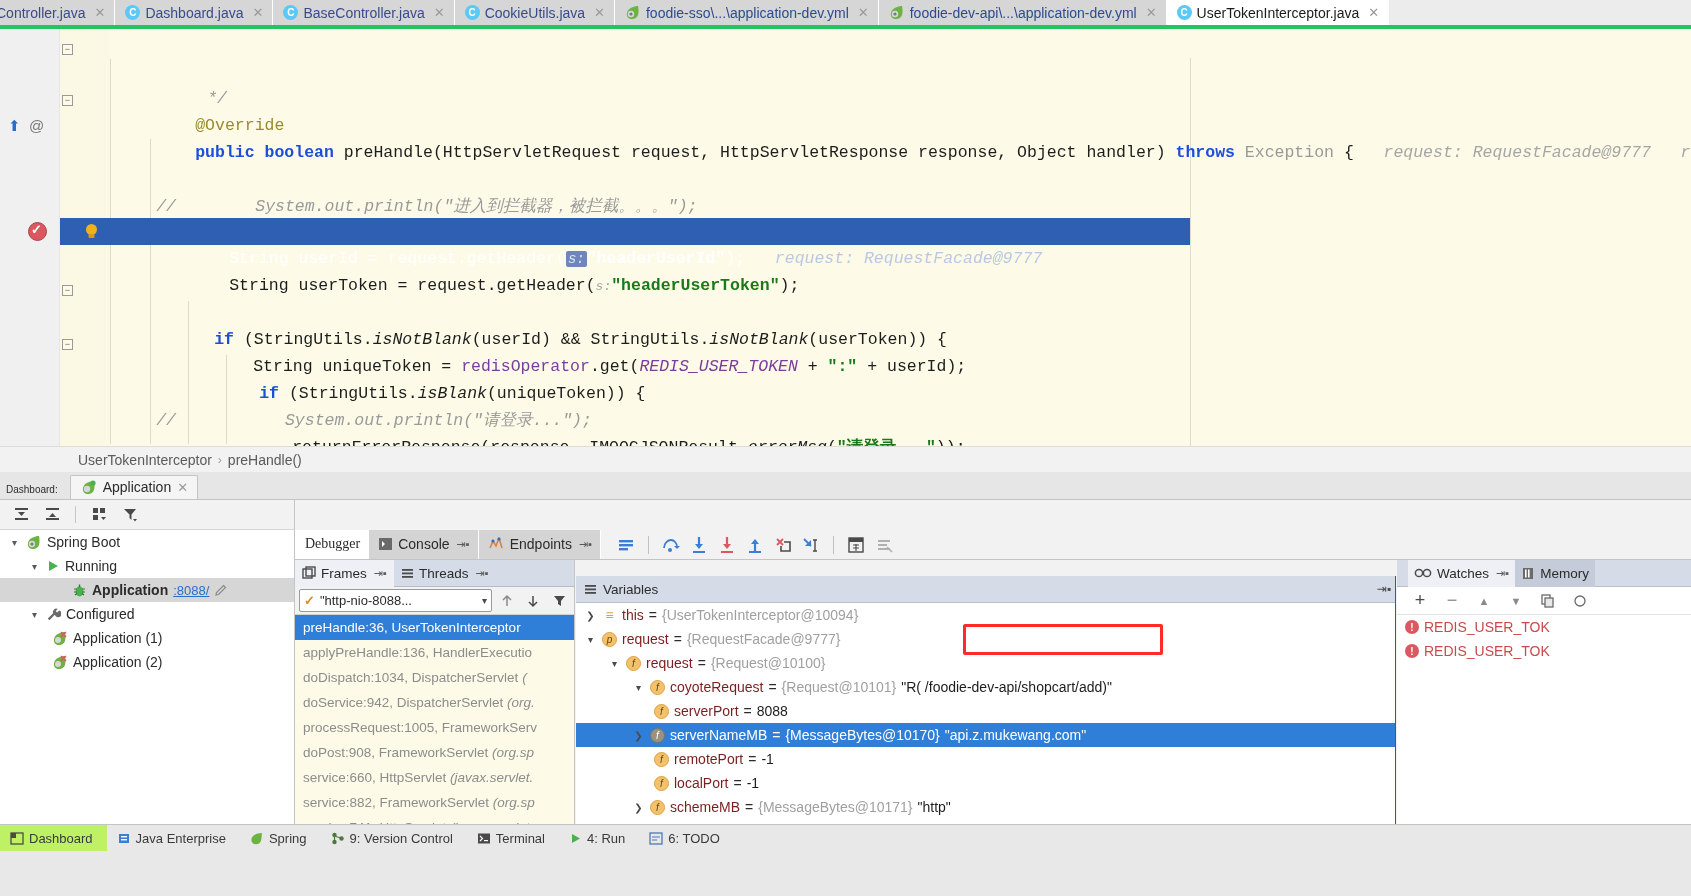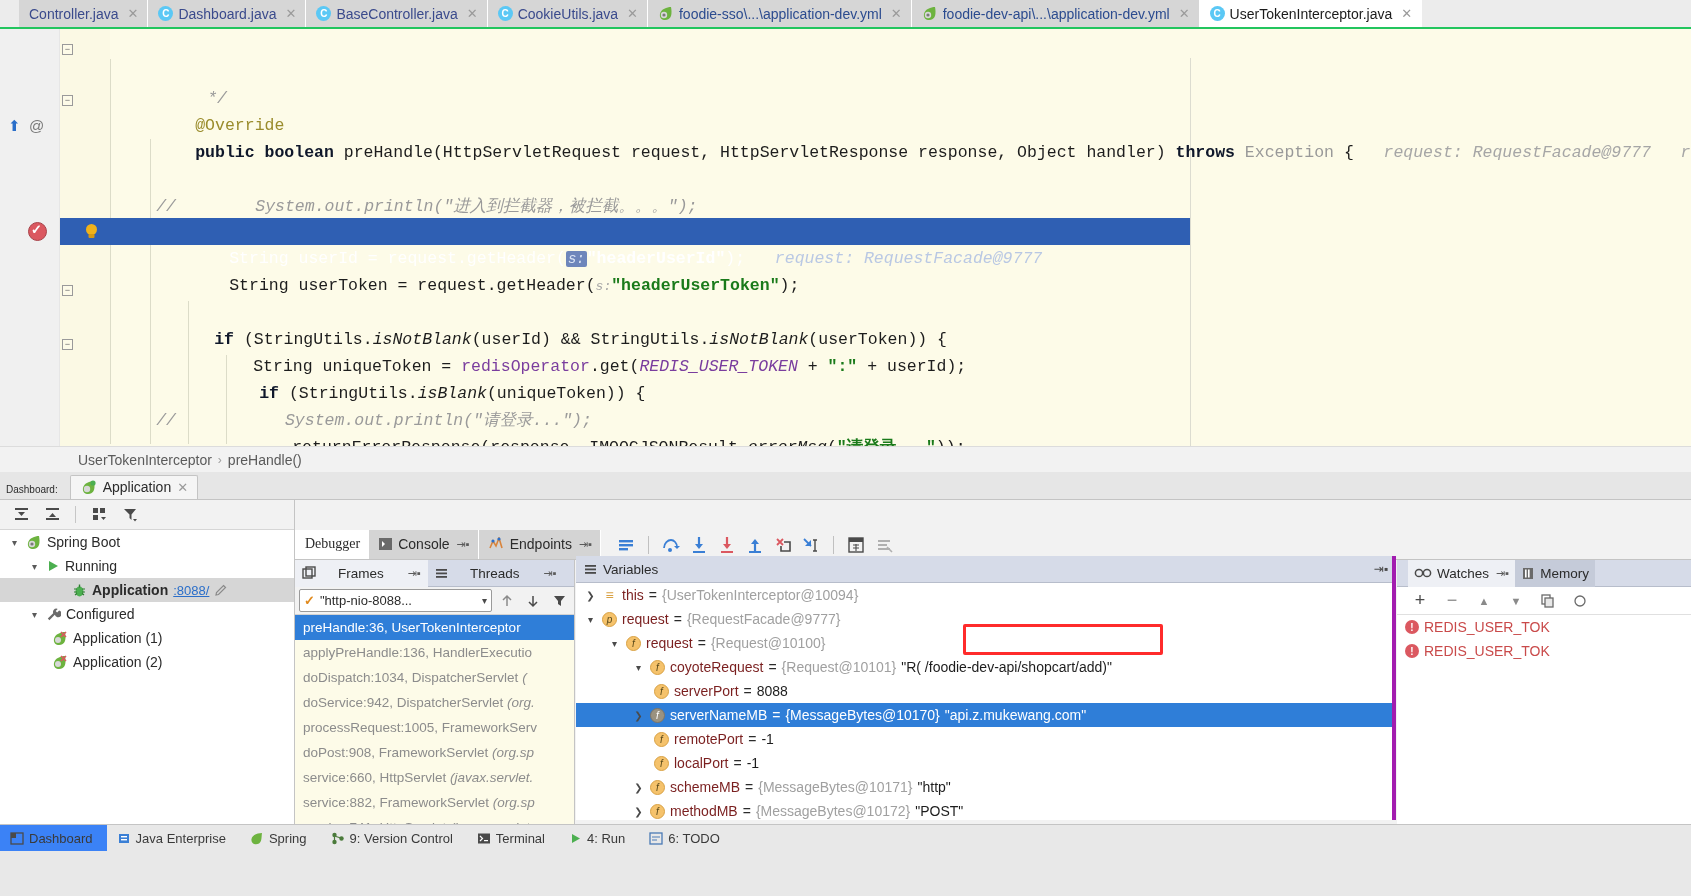--- a/index.html
+++ b/index.html
@@ -12,22 +12,21 @@
     font-size: 13px;
     color: #2b2b2b;
   }
   #app { position: relative; width: 1691px; height: 896px; }
 
   
   .tabbar {
     position: absolute; left: 0; top: 0; width: 1691px; height: 29px;
     background: #ececec;
     display: flex; align-items: stretch;
-    border-bottom: 2px solid #22c55e;
-    padding-left: 33px;
+    border-bottom: 4px solid #22c55e;
   }
   .tab {
     display: flex; align-items: center; gap: 5px;
     padding: 0 9px 0 10px;
     background: #d6d6d6;
     border-right: 1px solid #ffffff;
     white-space: nowrap;
     font-size: 14px;
     color: #2b4b8f;
     cursor: default;
@@ -69,21 +68,21 @@
   .code-area {
     position: absolute; left: 110px; top: 0; right: 0; height: 417px;
     font-family: "Liberation Mono", monospace;
     font-size: 16.5px;
     line-height: 27px;
     white-space: pre;
     color: #1d1d1d;
   }
   .cl { position: absolute; left: 0; height: 27px; white-space: pre; }
 
-  .kw     { color: #0f172a; font-weight: bold; }
+  .kw     { color: #1d4ed8; font-weight: bold; }
   .anno   { color: #9a8c2c; }
   .str    { color: #1a7a1a; font-weight: bold; }
   .cmt    { color: #9a9a9a; font-style: italic; }
   .fld    { color: #7a3d9e; font-style: italic; }
   .mth    { color: #1d1d1d; font-style: italic; }
   .static { color: #7a3d9e; }
   .hintv  { color: #a6a6a6; font-style: italic; }
   .gray   { color: #999999; }
 
   .hl-line {
@@ -212,21 +211,21 @@
   
   .frames-col {
     position: absolute; left: 0; top: 60px; width: 280px; height: 264px;
     background: #fdfbe8; border-right: 1px solid #c4c4c4;
   }
   .frames-head {
     height: 27px; background: #d6dbe8; display: flex; align-items: center;
     border-bottom: 1px solid #b7bdcb;
   }
   .fh-tab {
-    display: flex; align-items: center; gap: 22px; font-size: 13.5px;
+    display: flex; align-items: center; gap: 5px; font-size: 13.5px;
     padding: 0 7px; height: 27px; color: #2b2b2b;
   }
   .fh-tab.active { background: #eef0f5; }
   .thread-bar {
     height: 28px; display: flex; align-items: center; gap: 4px;
     padding: 2px 4px; background: #f2f2f2; border-bottom: 1px solid #d2d2d2;
   }
   .thread-combo {
     flex: 1; display: flex; align-items: center; gap: 5px;
     border: 1px solid #9a9a9a; background: #ffffff; height: 23px;
@@ -234,22 +233,22 @@
   }
   .frame-row {
     height: 25px; line-height: 25px; padding-left: 8px;
     font-size: 13.5px; color: #8c8c8c; white-space: nowrap; overflow: hidden;
   }
   .frame-row.sel { background: #2f7ed8; color: #ffffff; }
   .frame-row em { font-style: italic; }
 
   
   .vars-col {
-    position: absolute; left: 281px; top: 56px; width: 820px; height: 264px;
-    background: #ffffff; border-right: 4px solid #a21caf;
+    position: absolute; left: 281px; top: 76px; width: 820px; height: 264px;
+    background: #ffffff; border-right: 1px solid #a21caf;
   }
   .vars-head {
     height: 27px; background: #d6dbe8; display: flex; align-items: center;
     gap: 6px; padding-left: 8px; font-size: 13.5px;
     border-bottom: 1px solid #b7bdcb;
   }
   .var-row {
     height: 24px; display: flex; align-items: center; gap: 5px;
     font-size: 14px; white-space: nowrap; position: relative;
   }
@@ -320,21 +319,21 @@
     background: #e8e8e8; border-top: 1px solid #c4c4c4;
   }
   .sb-row {
     display: flex; align-items: center; height: 26px; gap: 0;
     font-size: 13px; color: #3a3a3a;
   }
   .sb-item {
     display: flex; align-items: center; gap: 5px;
     padding: 0 14px 0 10px; height: 26px; white-space: nowrap;
   }
-  .sb-item.active { background: #3b82f6; }
+  .sb-item.active { background: #bef264; }
 </style>
 </head>
 <body>
 
 <div id="app">
 
   <div class="tabbar">
     <div class="tab java" style="margin-left:-14px;">
       <span class="tablabel">Controller.java</span>
       <span class="closex">✕</span>

